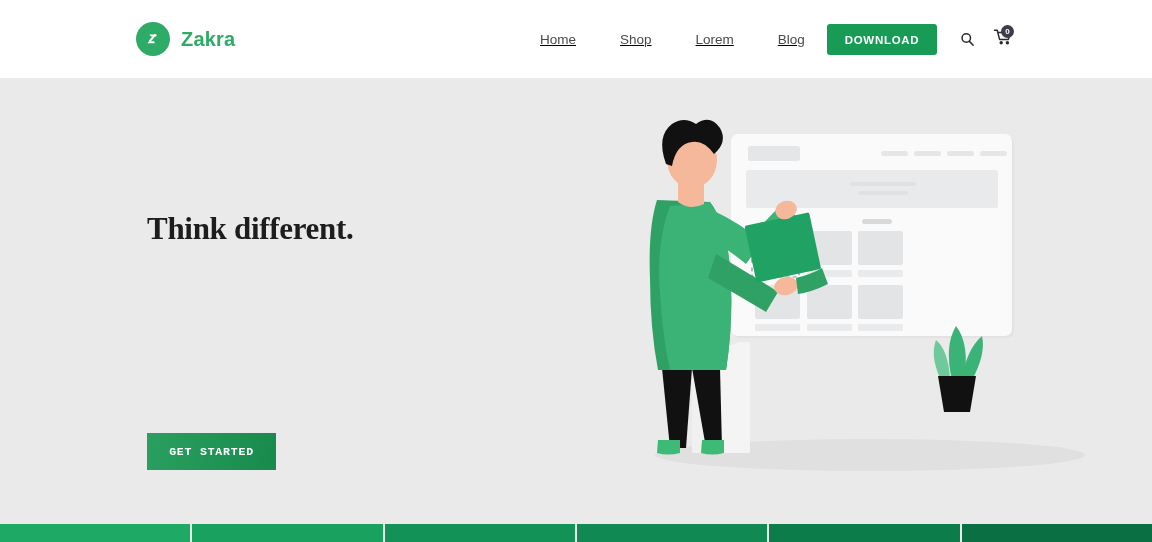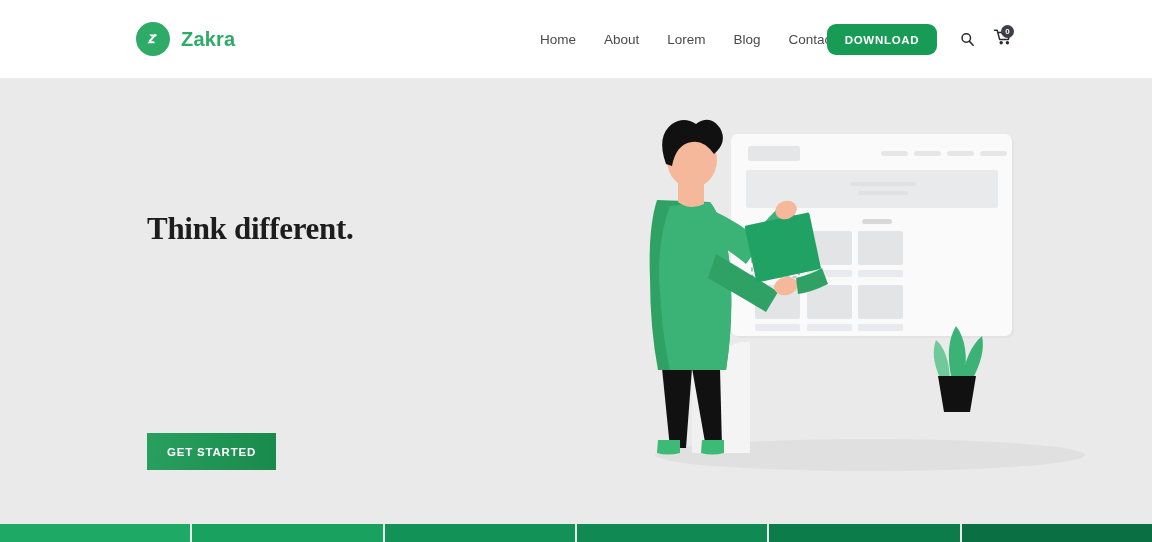--- a/index.html
+++ b/index.html
@@ -29,31 +29,31 @@
     display: flex; align-items: center; justify-content: center;
     flex: 0 0 auto;
   }
   .brand-name {
     font-size: 20px; font-weight: 700; color: #2eab66;
     letter-spacing: .2px; line-height: 1;
   }
 
   .nav {
     position: absolute; left: 540px; top: 31px;
-    display: flex; align-items: flex-end; gap: 0;
+    display: flex; align-items: flex-end; gap: 16px; text-decoration: underline;
   }
   .nav-link {
     font-size: 13.5px; color: #4a4a4a; text-decoration: none;
     padding: 0 14px; line-height: 18px; white-space: nowrap;
   }
   .nav-link:first-child { padding-left: 0; }
 
   .download-btn {
     position: absolute; left: 827px; top: 24px;
-    width: 110px; height: 31px; border: none; border-radius: 9px;
+    width: 110px; height: 31px; border: none; border-radius: 3px;
     background: #179b55; color: #ffffff;
     font-family: "Liberation Sans", sans-serif;
     font-size: 11.5px; font-weight: 700; letter-spacing: .7px;
     cursor: pointer;
     display: flex; align-items: center; justify-content: center;
   }
   .search-btn {
     position: absolute; left: 956px; top: 28px;
     width: 22px; height: 22px; background: none; border: none;
     cursor: pointer; padding: 0;
@@ -89,21 +89,21 @@
   .hero-desc {
     margin-top: 22px;
     font-size: 13.5px; color: #5f6368; line-height: 21.5px;
     width: 368px;
   }
   .get-started {
     position: absolute; left: 147px; top: 355px;
     width: 129px; height: 37px; border: none;
     background: linear-gradient(100deg, #2aa060 0%, #178a4c 100%);
     color: #ffffff; cursor: pointer;
-    font-family: Liberation Sans, sans-serif;
+    font-family: Liberation Mono, monospace;
     font-size: 11.5px; font-weight: 700; letter-spacing: .8px;
     display: flex; align-items: center; justify-content: center;
   }
 
   .illustration { position: absolute; left: 600px; top: 0; width: 552px; height: 446px; }
 
   
   .bottom-strip {
     position: absolute; left: 0; top: 524px;
     width: 1152px; height: 18px;
@@ -125,21 +125,21 @@
           <path d="M6.2 5.6 L13.9 5.6 L13.0 7.6 L8.3 7.6 Z" fill="#ffffff"></path>
           <path d="M13.2 6.0 L7.4 13.0 L5.6 12.0 L11.6 5.1 Z" fill="#ffffff"></path>
           <path d="M6.3 12.3 L11.0 12.3 L11.9 14.3 L4.3 14.3 Z" fill="#ffffff"></path>
         </svg>
       </span>
       <span class="brand-name">Zakra</span>
     </div>
 
     <nav class="nav">
       <a class="nav-link" href="#">Home</a>
-      <a class="nav-link" href="#">About</a>
+      <a class="nav-link" href="#">Shop</a>
       <a class="nav-link" href="#">Lorem</a>
       <a class="nav-link" href="#">Blog</a>
       <a class="nav-link" href="#">Contact</a>
     </nav>
 
     <button class="download-btn">DOWNLOAD</button>
 
     <button class="search-btn">
       <svg width="15" height="15" viewBox="0 0 16 16" aria-hidden="true">
         <circle cx="6.7" cy="6.4" r="4.5" fill="none" stroke="#2b2b2b" stroke-width="1.6"></circle>

